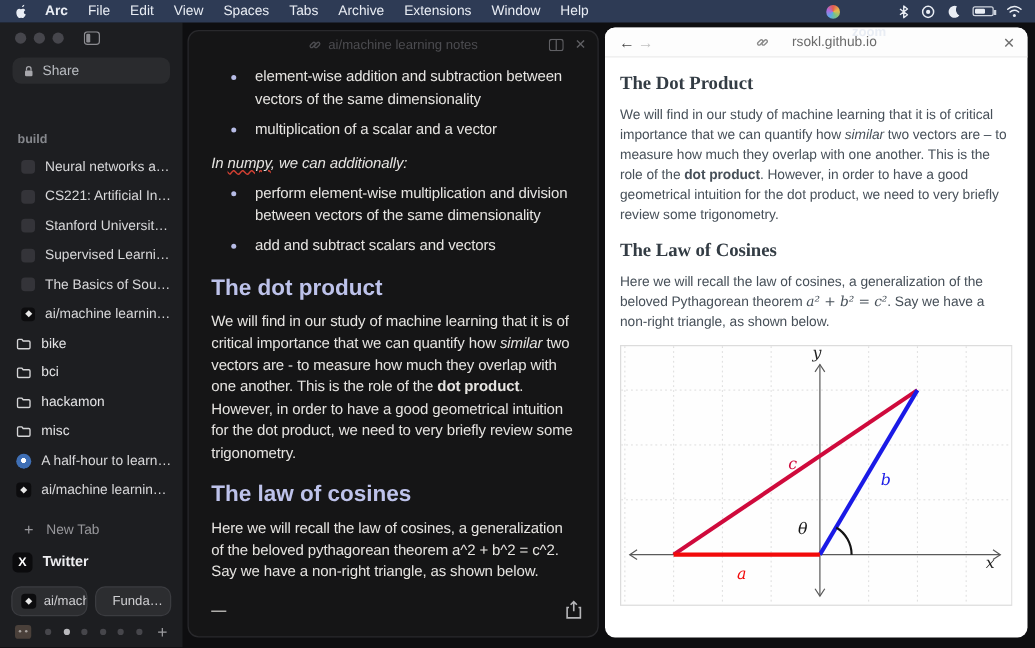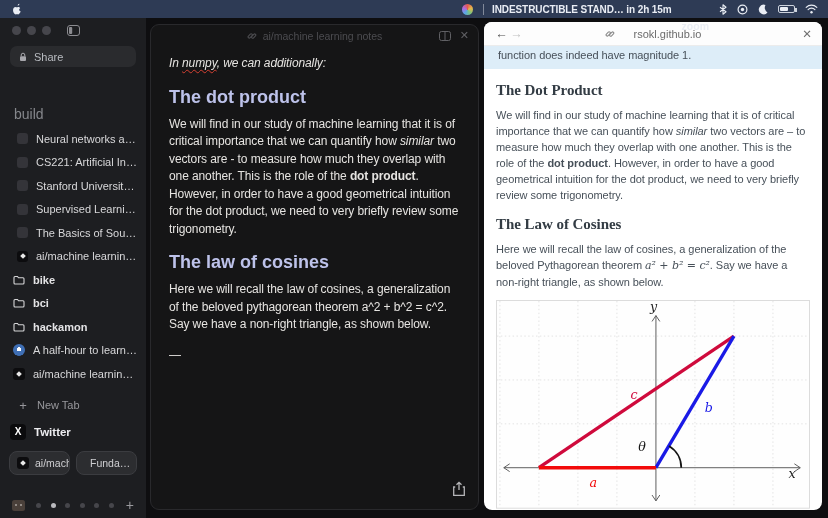--- a/index.html
+++ b/index.html
@@ -19,28 +19,28 @@
   .battery{width:17px;height:8px;border:1px solid #cdd3dd;border-radius:2px;position:relative;}
   .battery::before{content:"";position:absolute;left:1px;top:1px;bottom:1px;width:8px;background:#e9edf4;border-radius:1px;}
   .battery::after{content:"";position:absolute;right:-3px;top:2px;width:2px;height:4px;background:#cdd3dd;}
 
   
   .sidebar{position:absolute;top:18px;left:0;bottom:0;width:146px;background:#1d1e21;padding-top:4px;}
   .traffic{display:flex;gap:6px;align-items:center;padding:3px 12px 8px;}
   .tl{width:9px;height:9px;border-radius:50%;background:#46464c;}
   .sb-toggle{margin-left:10px;display:flex;}
   .sharebar{margin:2px 10px 6px;background:#2a2b2e;border-radius:7px;height:21px;display:flex;align-items:center;gap:7px;padding:0 9px;color:#b9bcc1;font-size:11px;}
-  .section{color:#85878c;font-size:14px;padding:6px 14px 5px;font-weight:400;margin-top:33px;}
+  .section{color:#85878c;font-size:10px;padding:6px 14px 5px;font-weight:700;margin-top:33px;}
   .item{display:flex;align-items:center;gap:8px;height:23.5px;padding:0 8px 0 17px;color:#d8d8da;font-size:11px;white-space:nowrap;overflow:hidden;}
   .item .lbl{overflow:hidden;text-overflow:ellipsis;}
   .fav{width:11px;height:11px;border-radius:3px;background:#343439;flex:none;}
   .fav.dark{background:#0c0c0e;display:flex;align-items:center;justify-content:center;}
   .fav.dark i{width:4px;height:4px;background:#e8e8e8;transform:rotate(45deg);display:block;}
   .rust-ic{width:12px;height:12px;border-radius:50%;flex:none;background:radial-gradient(circle at 50% 45%, #fff 0 22%, #3f6fb5 23% 72%, #1d3a66 73%);}
-  .item.folder{padding-left:13px;color:#e3e3e5;font-weight:700;}
+  .item.folder{padding-left:13px;color:#e3e3e5;font-weight:400;}
   .item.newtab{color:#97979b;margin-top:8px;}
   .plus{font-size:13px;width:12px;text-align:center;color:#97979b;}
   .item.twitter{padding-left:10px;margin-top:3px;color:#ededf0;font-weight:700;font-size:11.5px;}
   .xicon{width:16px;height:16px;border-radius:4px;background:#0b0b0d;color:#fff;font-weight:bold;font-size:10px;display:flex;align-items:center;justify-content:center;flex:none;}
   .pills{display:flex;gap:6px;padding:7px 9px 0;}
   .pill{flex:1;display:flex;align-items:center;gap:6px;background:#2c2d30;border:1px solid #3b3c40;border-radius:8px;height:24px;padding:0 7px;color:#cfcfd2;font-size:10.5px;white-space:nowrap;overflow:hidden;}
   .pill .fav.dark{width:12px;height:12px;}
   .sb-bottom{position:absolute;bottom:0;left:0;right:0;height:26px;display:flex;align-items:center;gap:9px;padding:0 12px;}
   .mini-app{width:13px;height:11px;border-radius:2.5px;background:#4a403a;position:relative;flex:none;}
   .mini-app::after{content:"";position:absolute;left:3px;top:4px;width:2px;height:2px;border-radius:50%;background:#a8a29e;box-shadow:5px 0 0 #a8a29e;}
@@ -83,23 +83,34 @@
 </head>
 <body>
 
 <div class="menubar">
   <span class="apple-wrap">
     <svg width="10" height="12" viewBox="0 0 10 12">
         <path d="M5.6 2.6c.1-1 .9-1.8 1.8-1.9.1 1-.8 1.9-1.8 1.9z" fill="#e9edf4"></path>
         <path d="M8.7 8.4c-.3.8-.9 1.9-1.7 2.6-.5.5-1 .5-1.5.3-.4-.2-.8-.2-1.3 0-.5.2-1 .2-1.5-.3C1.4 9.7.7 7.5 1.2 5.9c.3-1.1 1.2-1.9 2.2-1.9.5 0 .9.3 1.3.3.4 0 .9-.3 1.5-.3.8 0 1.6.4 2 1.1-1.6 1-1.4 3 .5 3.3z" fill="#e9edf4"></path>
       </svg>
   </span>
+  <span class="menus">
+    <span class="menu-item app">Arc</span>
+    <span class="menu-item">File</span>
+    <span class="menu-item">Edit</span>
+    <span class="menu-item">View</span>
+    <span class="menu-item">Spaces</span>
+    <span class="menu-item">Tabs</span>
+    <span class="menu-item">Archive</span>
+    <span class="menu-item">Extensions</span>
+    <span class="menu-item">Window</span>
+    <span class="menu-item">Help</span>
+  </span>
   <span class="mb-right">
     <span class="pinwheel"></span>
-    <span class="timer">INDESTRUCTIBLE STAND… in 2h 15m</span>
     <span class="zoom-label">zoom</span>
     <svg width="8" height="11" viewBox="0 0 8 11">
         <path d="M1 3.2 L7 7.8 L4 10.2 V0.8 L7 3.2 L1 7.8" fill="none" stroke="#e9edf4" stroke-width="1.1" stroke-linejoin="round"></path>
       </svg>
     <svg width="11" height="11" viewBox="0 0 11 11">
         <circle cx="5.5" cy="5.5" r="4.4" fill="none" stroke="#e9edf4" stroke-width="1.2"></circle>
         <circle cx="5.5" cy="5.5" r="1.7" fill="#e9edf4"></circle>
       </svg>
     <svg width="10" height="11" viewBox="0 0 10 11">
         <path d="M7.5 1a4.8 4.8 0 1 0 2 7.4A5.4 5.4 0 0 1 7.5 1z" fill="#e9edf4"></path>
@@ -174,20 +185,26 @@
       <svg width="12" height="10" viewBox="0 0 12 10">
         <path d="M1 2.5 Q1 1.5 2 1.5 H4.5 L5.5 2.8 H10 Q11 2.8 11 3.8 V8 Q11 9 10 9 H2 Q1 9 1 8 Z" fill="none" stroke="#d6d6d8" stroke-width="1.1"></path>
       </svg>
       <span class="lbl">bci</span>
     </div>
   <div class="item folder">
       <svg width="12" height="10" viewBox="0 0 12 10">
         <path d="M1 2.5 Q1 1.5 2 1.5 H4.5 L5.5 2.8 H10 Q11 2.8 11 3.8 V8 Q11 9 10 9 H2 Q1 9 1 8 Z" fill="none" stroke="#d6d6d8" stroke-width="1.1"></path>
       </svg>
       <span class="lbl">hackamon</span>
+    </div>
+  <div class="item folder">
+      <svg width="12" height="10" viewBox="0 0 12 10">
+        <path d="M1 2.5 Q1 1.5 2 1.5 H4.5 L5.5 2.8 H10 Q11 2.8 11 3.8 V8 Q11 9 10 9 H2 Q1 9 1 8 Z" fill="none" stroke="#d6d6d8" stroke-width="1.1"></path>
+      </svg>
+      <span class="lbl">misc</span>
     </div>
 
   <div class="item" style="padding-left:13px;">
       <span class="rust-ic"></span>
       <span class="lbl">A half-hour to learn Rust</span>
     </div>
   <div class="item" style="padding-left:13px;">
       <span class="fav dark" style="width:12px;height:12px;">
         <i></i>
       </span>
@@ -253,21 +270,29 @@
     <span>ai/machine learning notes</span>
     <span class="right">
       <svg width="12" height="10" viewBox="0 0 12 10">
           <rect x="0.5" y="0.5" width="11" height="9" rx="2" stroke="#606064" fill="none"></rect>
           <line x1="6" y1="0.5" x2="6" y2="9.5" stroke="#606064"></line>
         </svg>
       <span>✕</span>
     </span>
   </div>
   <div class="notes-body">
+    <ul class="nb">
+      <li>element-wise addition and subtraction between vectors of the same dimensionality</li>
+      <li>multiplication of a scalar and a vector</li>
+    </ul>
     <p class="np"><span>In </span><span class="wavy">numpy</span><span>, we can additionally:</span></p>
+    <ul class="nb">
+      <li>perform element-wise multiplication and division between vectors of the same dimensionality</li>
+      <li>add and subtract scalars and vectors</li>
+    </ul>
     <h2 class="nh">The dot product</h2>
     <p><span>We will find in our study of machine learning that it is of critical importance that we can quantify how </span><span class="i">similar</span><span> two vectors are - to measure how much they overlap with one another. This is the role of the </span><span class="b">dot product</span><span>. However, in order to have a good geometrical intuition for the dot product, we need to very briefly review some trigonometry.</span></p>
     <h2 class="nh">The law of cosines</h2>
     <p>Here we will recall the law of cosines, a generalization of the beloved pythagorean theorem a^2 + b^2 = c^2. Say we have a non-right triangle, as shown below.</p>
     <p class="ndash">—</p>
 
   </div>
   <span class="share-btn">
     <svg width="14" height="16" viewBox="0 0 14 16">
         <path d="M3.2 6 H1.7 V14.3 H12.3 V6 H10.8" stroke="#b5b5b8" fill="none" stroke-width="1.3"></path>
@@ -285,21 +310,20 @@
           <g stroke="#8a8a8a" fill="none" stroke-width="1.2">
             <rect x="0.8" y="4.2" width="5.5" height="2.6" rx="1.3" transform="rotate(-45 3.5 5.5)"></rect>
             <rect x="4.6" y="4.2" width="5.5" height="2.6" rx="1.3" transform="rotate(-45 7.4 5.5)"></rect>
           </g>
         </svg>
       <span>rsokl.github.io</span>
     </span>
     <span class="br-close">✕</span>
   </div>
   <div class="br-body">
-    <div class="hl">function does indeed have magnitude 1.</div>
     <h2 class="bh">The Dot Product</h2>
     <p><span>We will find in our study of machine learning that it is of critical importance that we can quantify how </span><span class="i">similar</span><span> two vectors are – to measure how much they overlap with one another. This is the role of the </span><span class="b">dot product</span><span>. However, in order to have a good geometrical intuition for the dot product, we need to very briefly review some trigonometry.</span></p>
     <h2 class="bh">The Law of Cosines</h2>
     <p><span>Here we will recall the law of cosines, a generalization of the beloved Pythagorean theorem </span><span class="math">a² + b² = c²</span><span>. Say we have a non-right triangle, as shown below.</span></p>
 
     <div class="plot">
       <svg viewBox="0 0 322 214">
         <rect x="0.5" y="0.5" width="321" height="213" fill="#fefefe" stroke="#dcdcdc"></rect>
         <g stroke="#dcdcdc" stroke-width="0.8" stroke-dasharray="1.5 2.5">
           <line x1="4" y1="1" x2="4" y2="213"></line>

